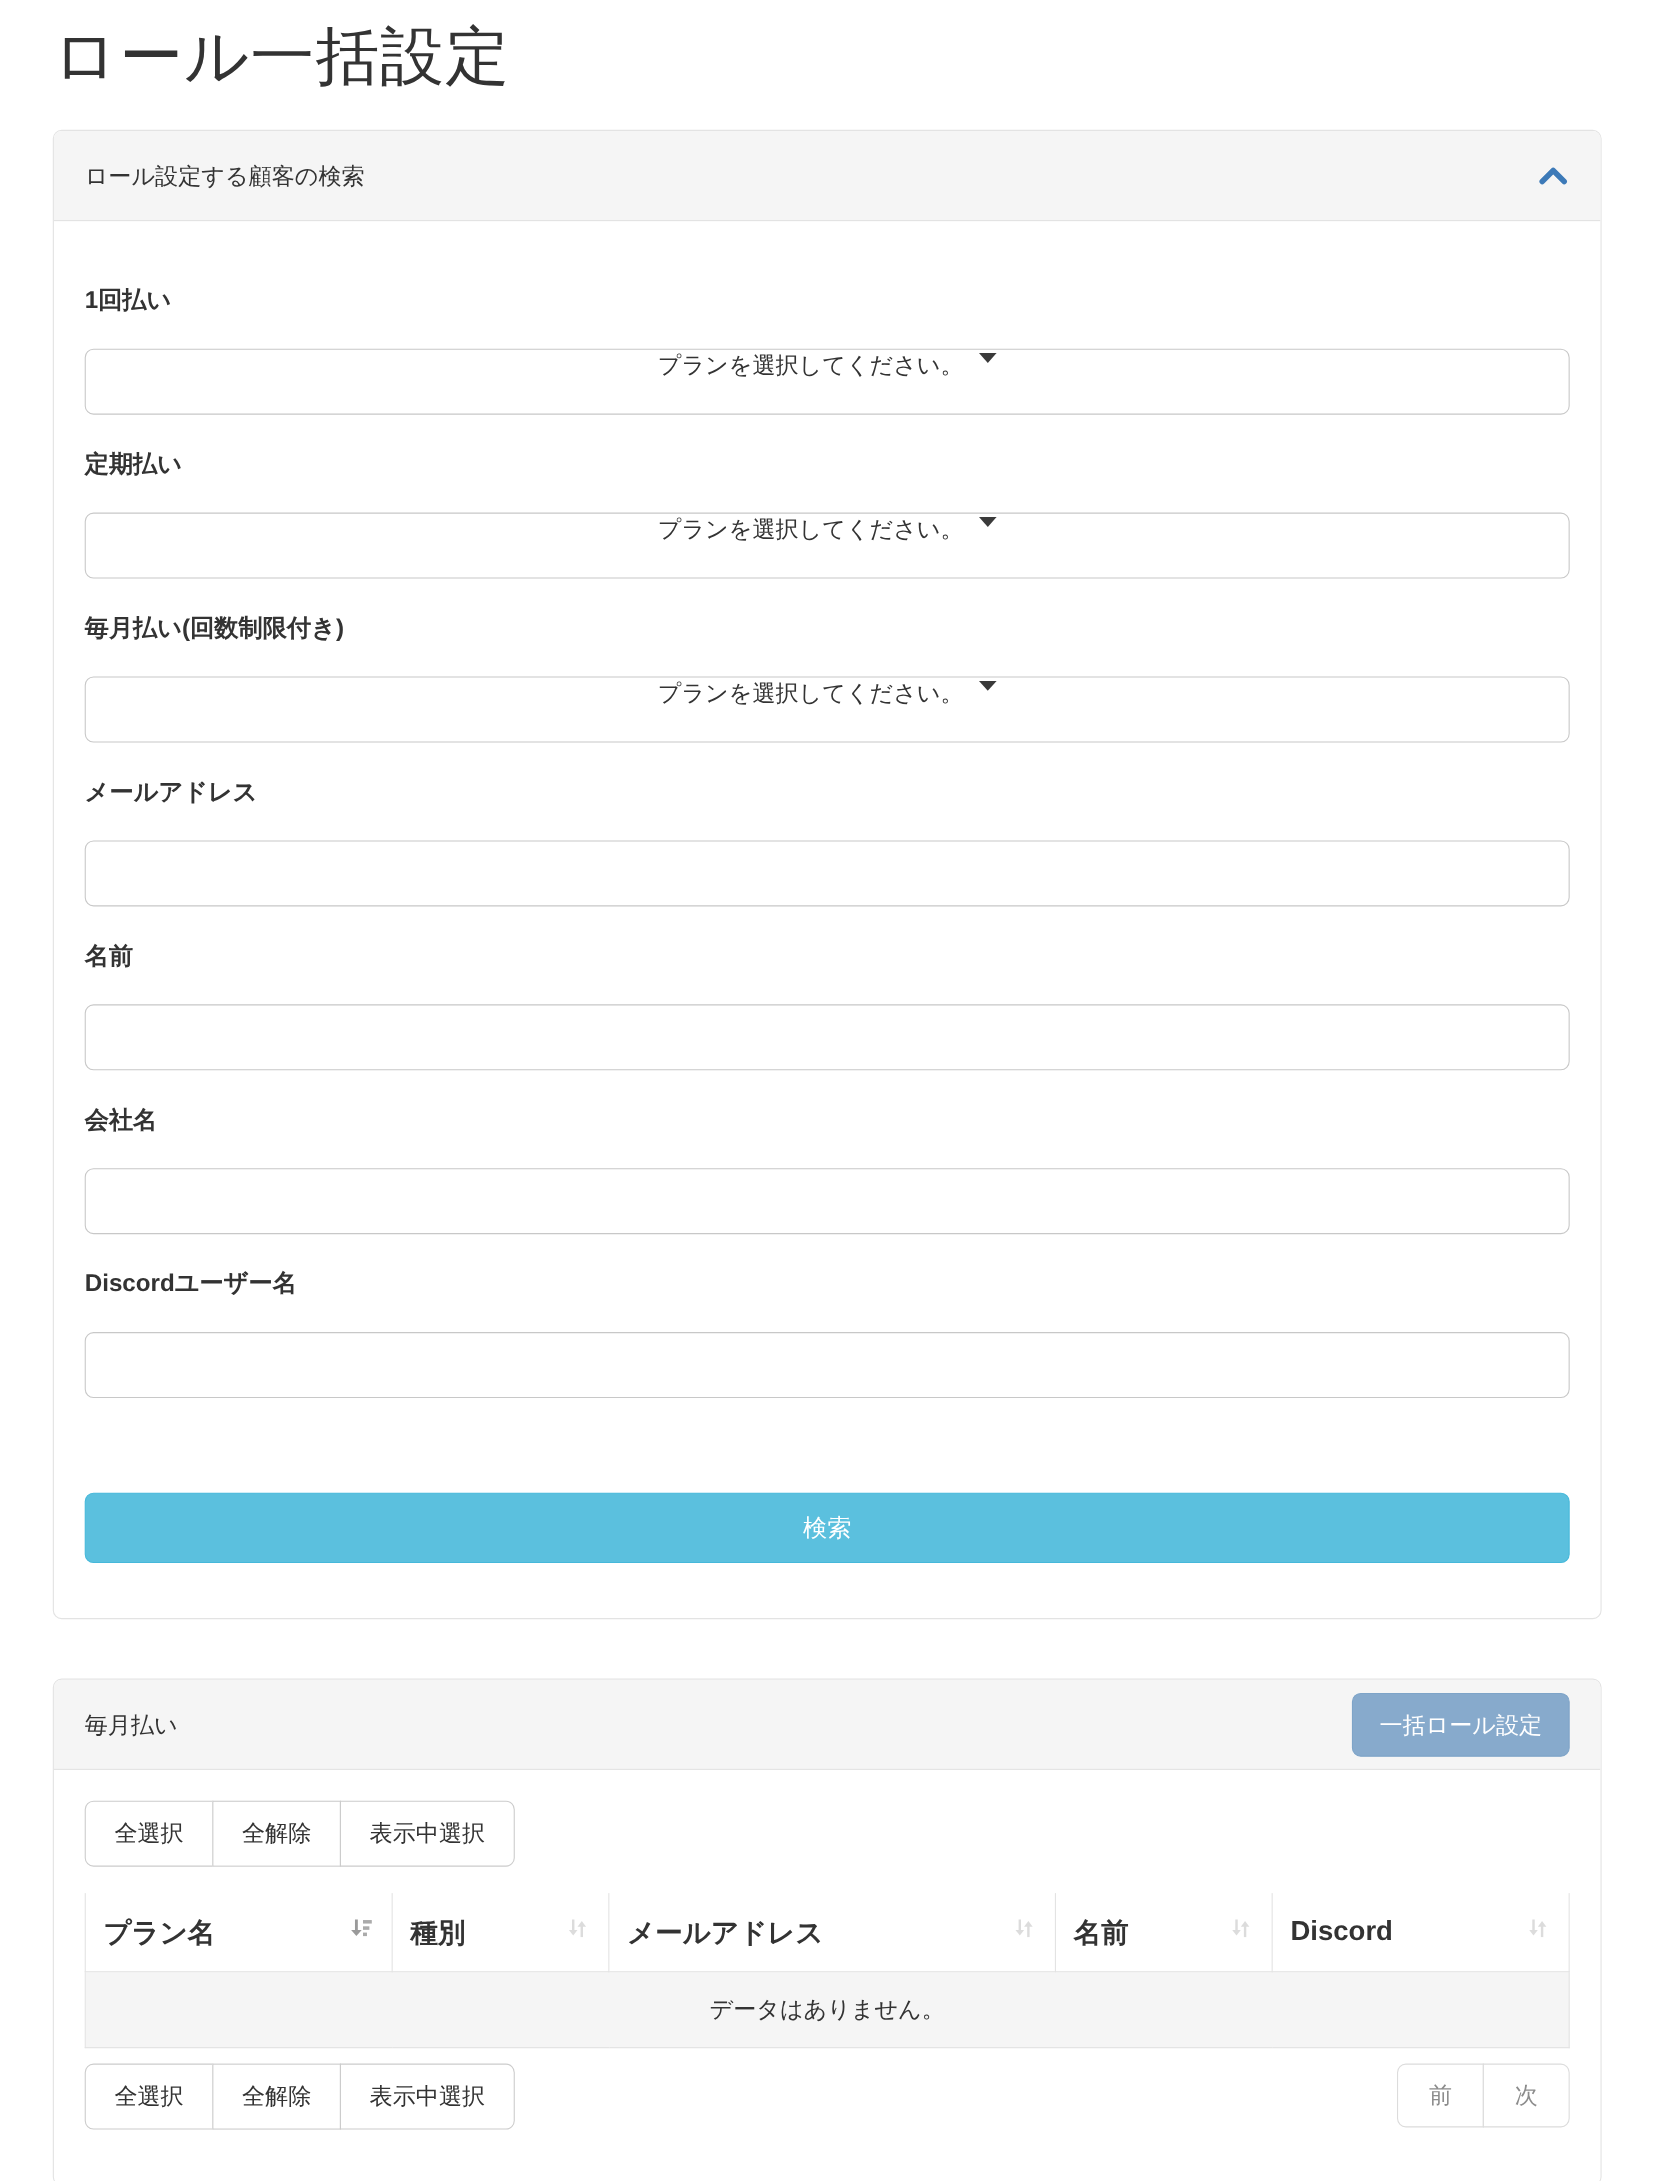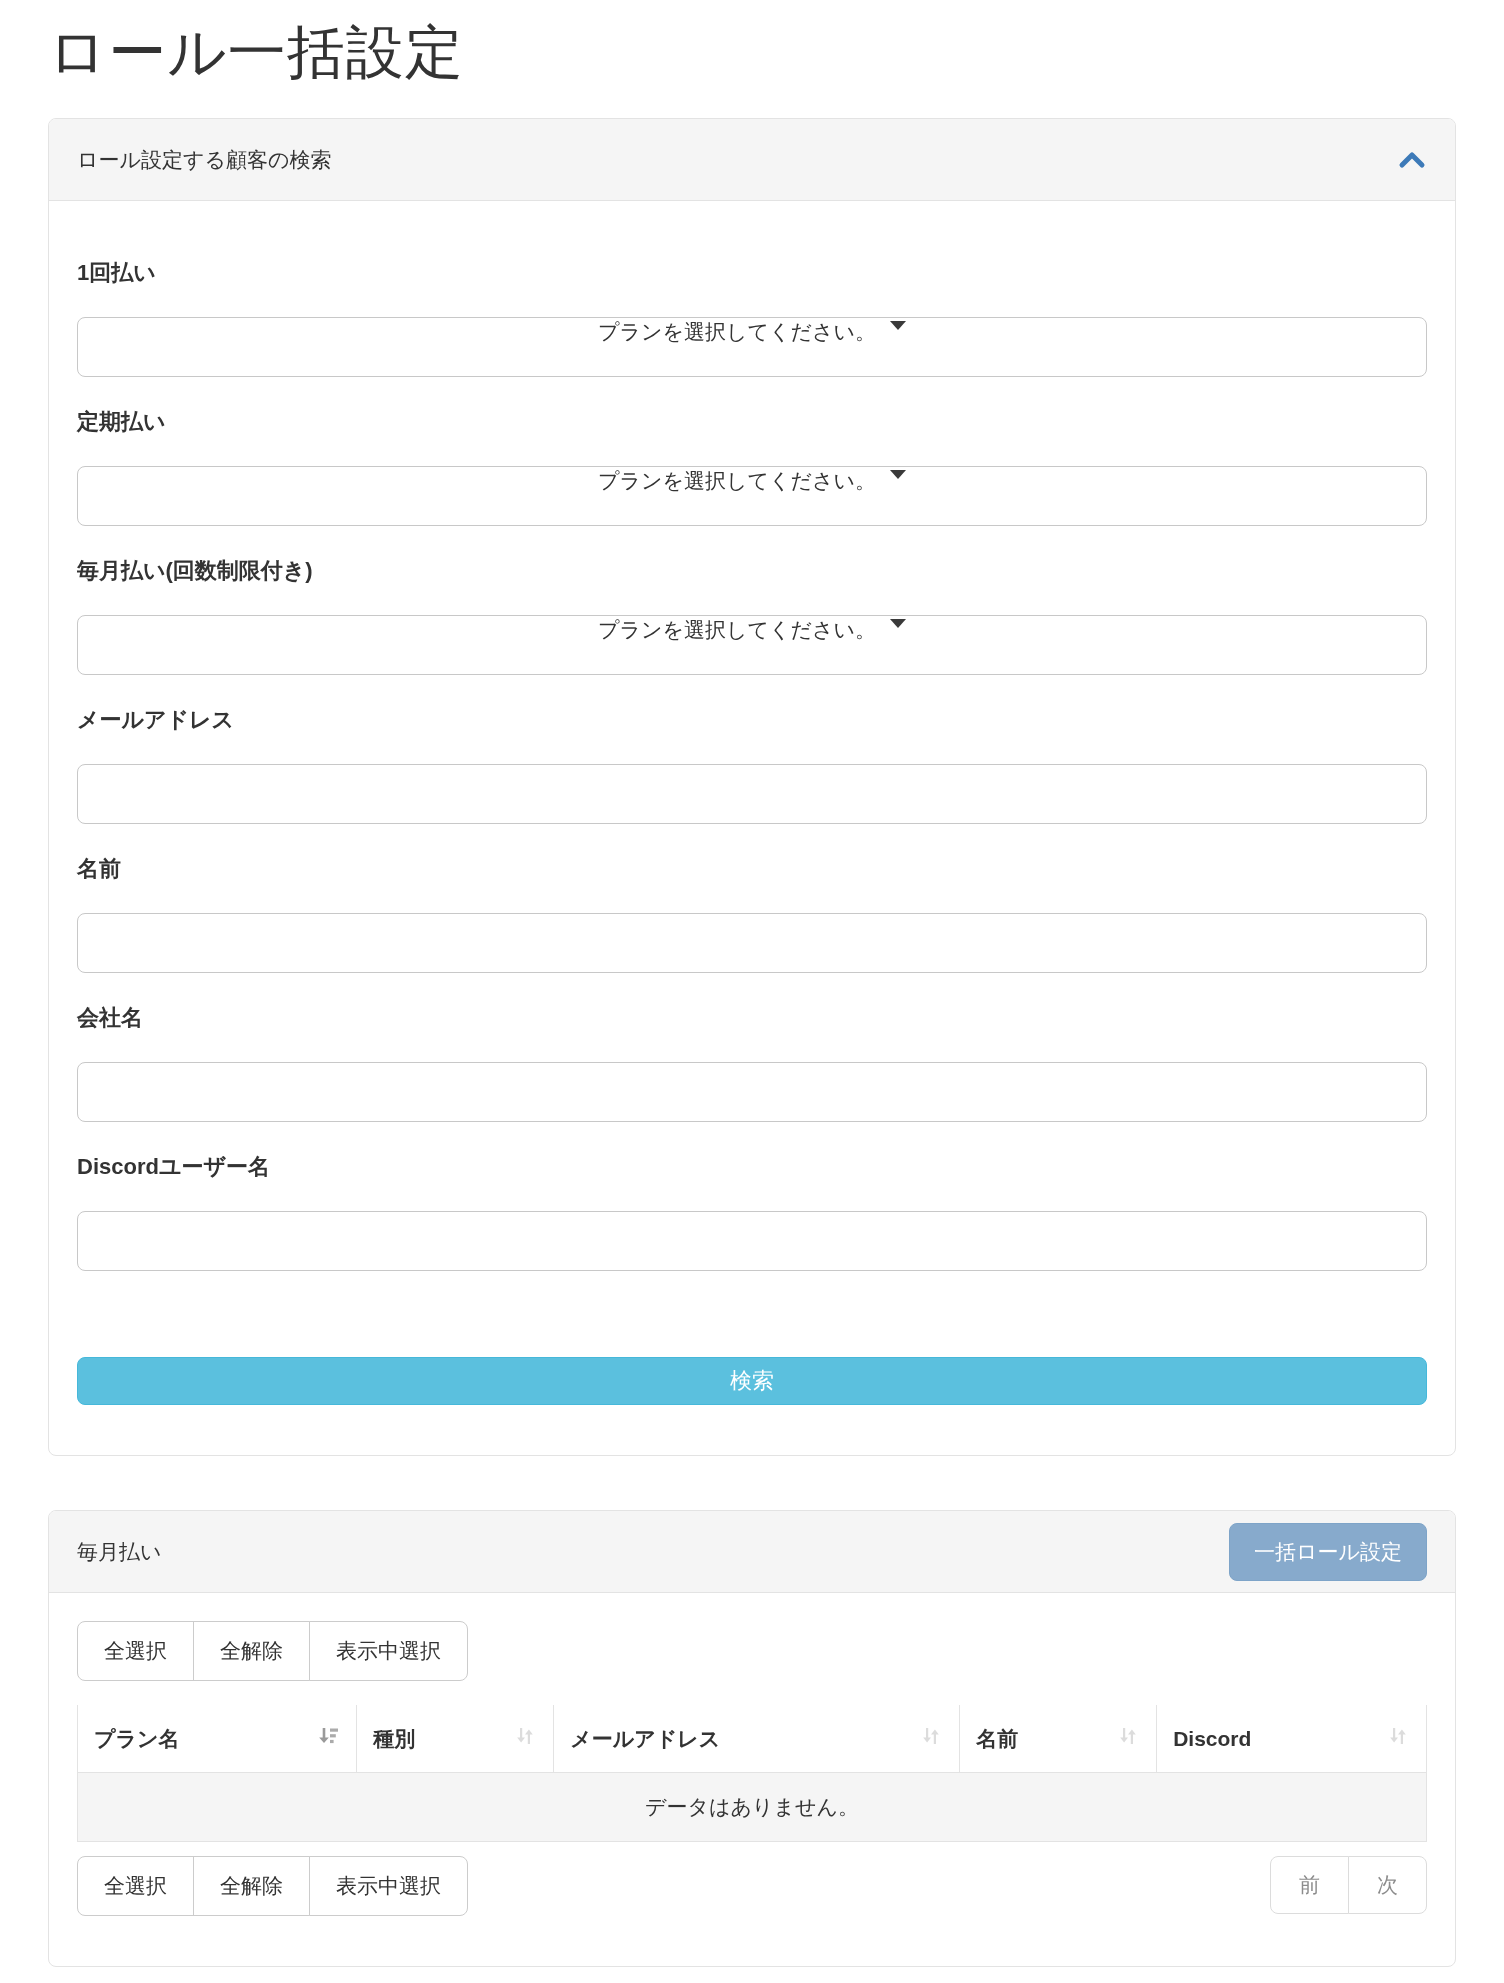--- a/index.html
+++ b/index.html
@@ -74,21 +74,21 @@
     border-left: 8px solid transparent;
     border-right: 8px solid transparent;
     border-top: 9px solid #3a3a3a;
     margin-top: 3px;
   }
   input.control { padding: 0 16px; font-family: inherit; }
 
   .search-btn {
     margin-top: 56px;
     width: 100%;
-    height: 48px;
+    height: 64px;
     background: #5bc0de;
     border: 1px solid #46b8da;
     border-radius: 8px;
     color: #ffffff;
     font-size: 22px;
     font-family: Liberation Sans, sans-serif;
     cursor: pointer;
   }
 
   .bulk-btn {
@@ -121,21 +121,21 @@
   table.results-table {
     width: 100%;
     margin-top: 24px;
     border-collapse: collapse;
     table-layout: fixed;
   }
   .results-table th {
     border: 1px solid #e3e3e3;
     border-top: none;
     padding: 19px 16px;
-    font-size: 21px;
+    font-size: 25px;
     font-weight: bold;
     color: #333333;
     text-align: right;
     cursor: pointer;
     background: #ffffff;
   }
   .th-inner { display: flex; align-items: center; }
   .th-inner .sort-icon { margin-left: auto; flex: 0 0 auto; }
   .col-plan { width: 20.7%; }
   .col-type { width: 14.6%; }

